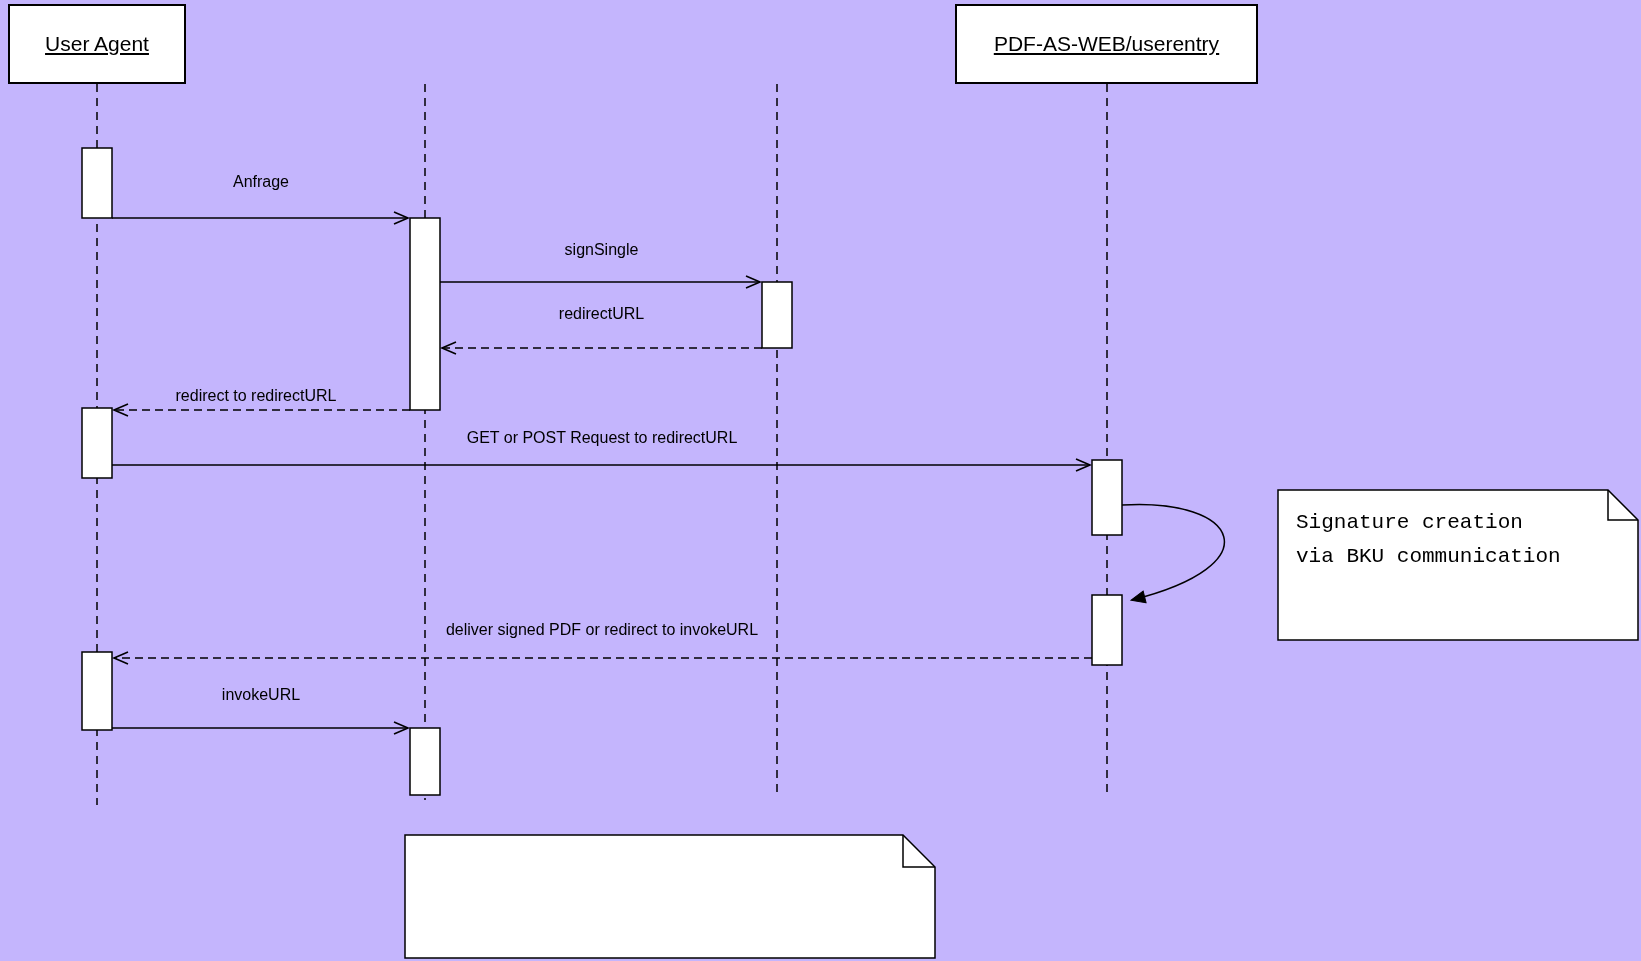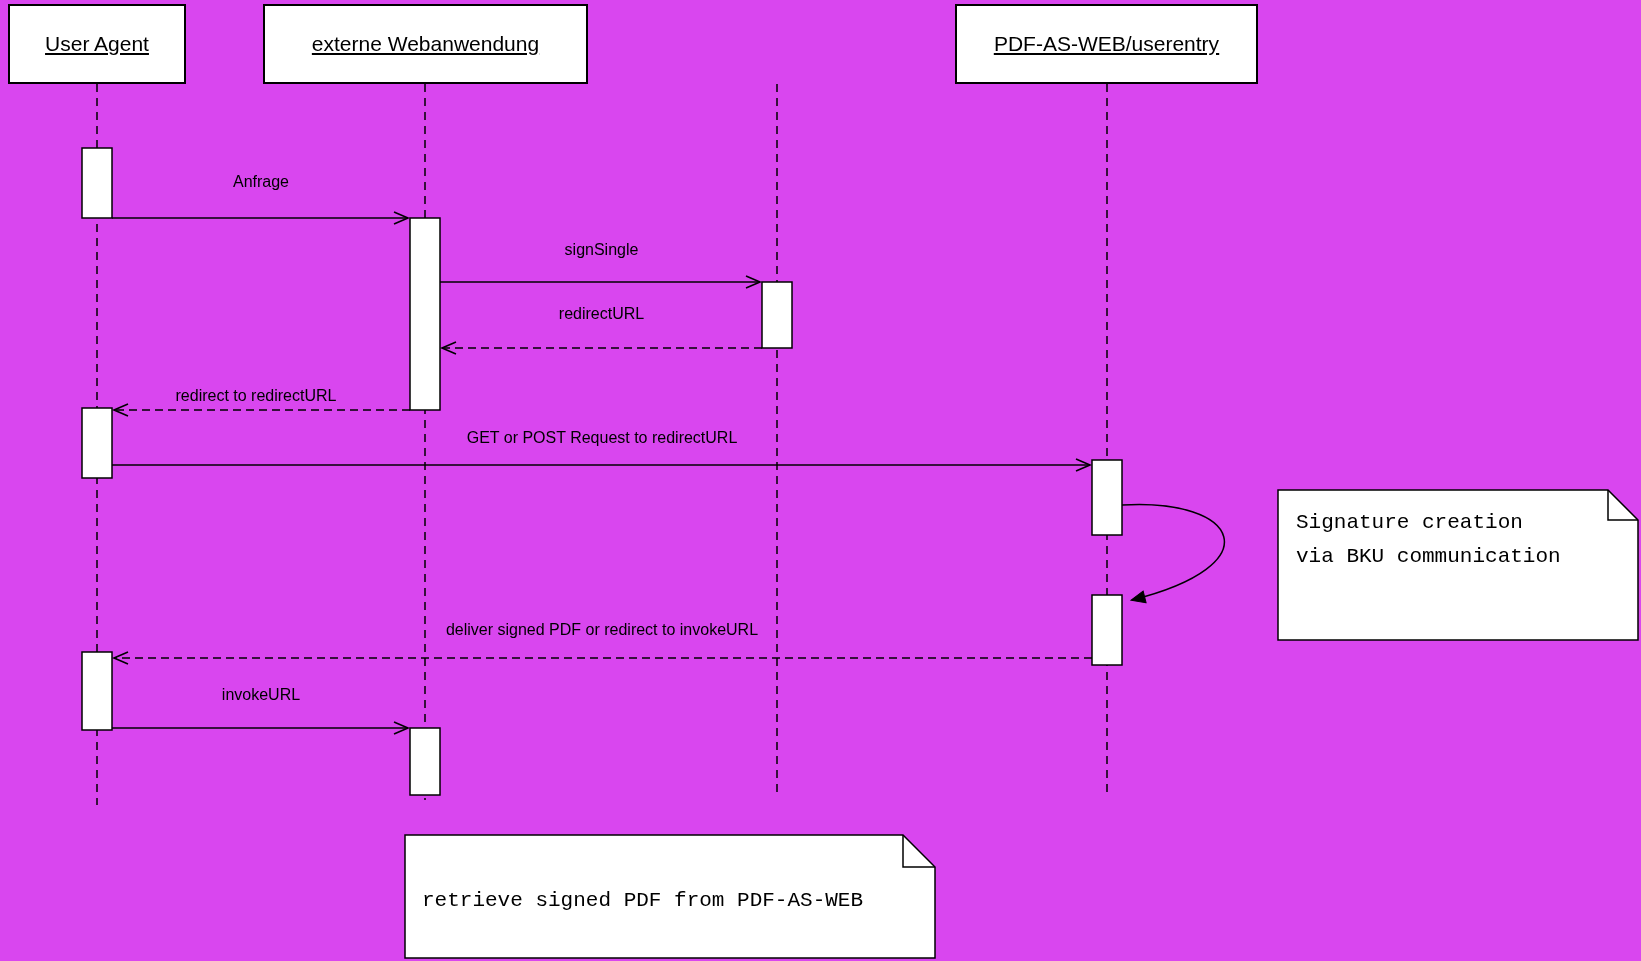--- a/index.html
+++ b/index.html
@@ -1,21 +1,21 @@
 <!DOCTYPE html>
 <html><head>
 <meta charset="utf-8">
 <style>
   * { margin: 0; padding: 0; box-sizing: border-box; }
   html, body { background: #ffffff; font-family: "Liberation Sans", sans-serif; color: #000; }
   .canvas {
     position: relative;
     width: 1641px;
     height: 961px;
-    background: #d946ef;
+    background: #c4b5fd;
     overflow: hidden;
   }
   .layer { position: absolute; left: 0; top: 0; }
   .actor {
     position: absolute;
     top: 4px;
     height: 80px;
     border: 2px solid #000;
     background: #fff;
     display: flex;
@@ -87,32 +87,28 @@
       <polygon points="1278,490 1608,490 1638,520 1638,640 1278,640"></polygon>
       <path d="M 1608 490 L 1608 520 L 1638 520" fill="none"></path>
       <polygon points="405,835 903,835 935,867 935,958 405,958"></polygon>
       <path d="M 903 835 L 903 867 L 935 867" fill="none"></path>
     </g>
   </svg>
 
   <div class="actor" style="left:8px;   width:178px;">
     <span>User Agent</span>
   </div>
-  <div class="actor" style="left:263px; width:325px;">
-    <span>externe Webanwendung</span>
-  </div>
   <div class="actor" style="left:955px; width:303px;text-decoration:underline;">
     <span>PDF-AS-WEB/userentry</span>
   </div>
 
   <div class="msg-label" style="left:112px; top:170px; width:298px;">Anfrage</div>
   <div class="msg-label" style="left:440px; top:302px; width:323px;">redirectURL</div>
   <div class="msg-label" style="left:440px; top:238px; width:323px;">signSingle</div>
   <div class="msg-label" style="left:100px; top:384px; width:312px;">redirect to redirectURL</div>
   <div class="msg-label" style="left:112px; top:426px; width:980px;">GET or POST Request to redirectURL</div>
   <div class="msg-label" style="left:112px; top:683px; width:298px;">invokeURL</div>
   <div class="msg-label" style="left:112px; top:618px; width:980px;">deliver signed PDF or redirect to invokeURL</div>
 
   <div class="note-text" style="left:1296px; top:510px;">Signature creation</div>
   <div class="note-text" style="left:1296px; top:544px;">via BKU communication</div>
-  <div class="note-text" style="left:422px; top:888px;">retrieve signed PDF from PDF-AS-WEB</div>
 
 </div>
 
 </body></html>

